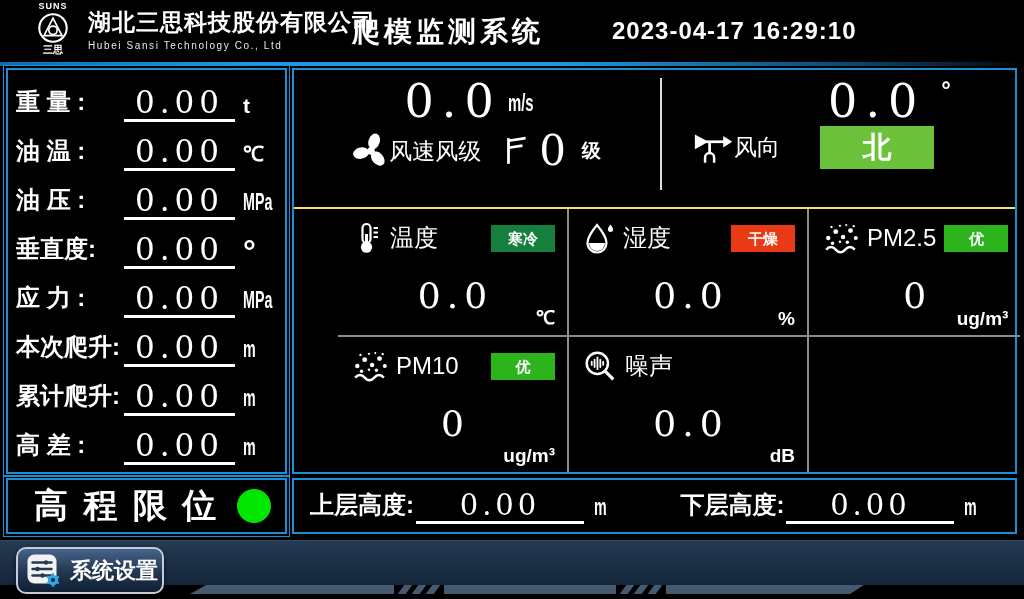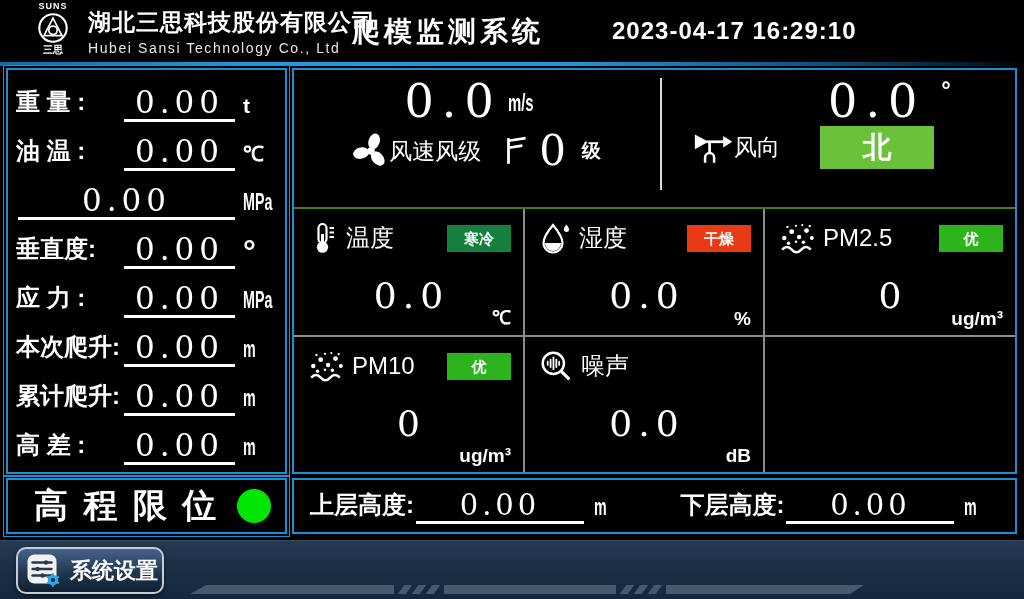--- a/index.html
+++ b/index.html
@@ -8,21 +8,21 @@
   .screen { position:relative; width:1024px; height:599px; background:#000; overflow:hidden; }
 
   
   header { position:absolute; left:0; top:0; width:1024px; height:62px; background:#000; }
   .logo { position:absolute; left:22px; top:1px; width:62px; text-align:center; }
   .logo-suns { font-size:9px; font-weight:bold; letter-spacing:1px; }
   .logo-mark { display:block; margin:0 auto; }
   .logo-cn { font-size:10px; font-weight:bold; margin-top:-2px; }
   .company { position:absolute; left:88px; top:7px; white-space:nowrap; }
   .company-cn { font-size:23px; font-weight:bold; letter-spacing:1px; }
-  .company-en { font-size:14px; letter-spacing:1.6px; margin-top:2px; color:#e8e8e8; }
+  .company-en { font-size:10px; letter-spacing:1.6px; margin-top:2px; color:#e8e8e8; }
   .app-title { position:absolute; left:352px; top:13px; font-size:28px; font-weight:bold; letter-spacing:4px; white-space:nowrap; }
   .datetime { position:absolute; left:612px; top:17px; font-size:24px; font-weight:bold; letter-spacing:1px; white-space:nowrap; }
   .header-line { position:absolute; left:0; top:62px; width:1024px; height:4px;
     background:linear-gradient(90deg,#0d6da8 0%,#1f9ae0 25%,#2196dc 55%,#0e4a74 82%,#041722 96%,#000 100%); }
 
   
   .panel { position:absolute; border:2px solid #1a8fd6; background:#000; }
   .outlined { outline:1px solid #1a8fd6; outline-offset:2px; }
 
   
@@ -52,43 +52,43 @@
   .ws-label, .wd-label { font-size:23px; white-space:nowrap; }
   .flag-icon { margin-left:22px; }
   .level-num { font-family:"DejaVu Serif", serif; font-size:42px; line-height:1; margin-left:10px; }
   .level-unit { font-size:19px; font-weight:bold; margin-left:16px; }
   .wd-main { display:flex; justify-content:center; padding-left:102px; margin-top:8px; align-items:flex-start; }
   .wd-deg { font-size:24px; font-weight:bold; margin-left:16px; margin-top:-2px; }
   .wd-sub { display:flex; align-items:center; margin-top:2px; padding-left:30px; }
   .wd-badge { margin-left:40px; width:114px; height:43px; line-height:43px; text-align:center; font-size:29px; font-weight:bold; color:#fff; }
 
   
-  .grid { position:absolute; left:0; top:137px; right:0; bottom:0; border-top:2px solid #4d7c0f;
-          display:grid; grid-template-columns:231px 240px 1fr; grid-template-rows:128px 1fr; }
+  .grid { position:absolute; left:0; top:137px; right:0; bottom:0; border-top:2px solid #fde047;
+          display:grid; grid-template-columns:231px 240px 1fr; grid-template-rows:128px 1fr;padding-left:44px; }
   .cell { position:relative; border-right:2px solid #8c8c8c; border-bottom:2px solid #8c8c8c; padding:12px 8px 0 14px; }
   .cell.no-r { border-right:none; }
   .cell.no-b { border-bottom:none; }
   .cell-head { display:flex; align-items:center; gap:8px; height:34px; }
   .cell-label { font-size:24px; white-space:nowrap; }
   .badge { margin-left:auto; margin-right:4px; min-width:64px; height:27px; line-height:27px; text-align:center;
            font-size:15px; font-weight:bold; color:#fff; padding:0 6px; }
   .cell-value { text-align:center; font-family:"DejaVu Serif", serif; font-size:36px; letter-spacing:6px; margin-top:20px; }
   .cell-unit { position:absolute; right:12px; bottom:5px; font-size:19px; font-weight:bold; }
 
   
   .heights { left:292px; top:478px; width:725px; height:56px; display:flex; align-items:center; padding-left:16px; }
   .h-group { display:flex; align-items:flex-end; }
   .h-group + .h-group { margin-left:66px; }
   .h-label { font-size:24px; font-weight:bold; white-space:nowrap; padding-bottom:3px; }
   .h-value { width:168px; text-align:center; font-family:"DejaVu Serif", serif; font-size:29px; letter-spacing:4px;
              border-bottom:3px solid #fff; line-height:1.05; margin-left:2px; }
   .h-unit { font-size:23px; font-weight:bold; margin-left:10px; padding-bottom:3px; }
 
   
-  footer { position:absolute; left:0; top:540px; width:1024px; height:59px;
+  footer { position:absolute; left:0; top:540px; width:1024px; height:45px;
            background:linear-gradient(180deg,#263b53 0%,#1d3048 40%,#15273c 100%); border-top:1px solid #32495f; }
   .settings-btn { position:absolute; left:16px; top:6px; width:148px; height:47px; border:2px solid #c2cdd8; border-radius:10px;
            background:linear-gradient(180deg,#46638a 0%,#22374f 55%,#101f33 100%);
            display:flex; align-items:center; gap:8px; padding:0 0 0 8px; cursor:pointer;
            color:#fff; font-family:inherit; box-shadow:0 2px 4px rgba(0,0,0,0.6); }
   .settings-btn span { font-size:22px; font-weight:bold; white-space:nowrap; }
   .stripes { position:absolute; left:190px; top:44px; height:9px; display:flex; align-items:stretch; }
   .sbar { background:#46596d; height:9px; }
   .sbar.b1 { width:204px; clip-path:polygon(16px 0,100% 0,100% 100%,0 100%); }
   .sbar.b2 { width:172px; }
@@ -125,20 +125,21 @@
       <span class="m-label">重 量 :</span>
       <span class="m-value">0.00</span>
       <span class="m-unit">t</span>
     </div>
     <div class="m-row">
       <span class="m-label">油 温 :</span>
       <span class="m-value">0.00</span>
       <span class="m-unit">℃</span>
     </div>
     <div class="m-row">
+      <span class="m-label">油 压 :</span>
       <span class="m-value">0.00</span>
       <span class="m-unit u-cond">MPa</span>
     </div>
     <div class="m-row">
       <span class="m-label">垂直度:</span>
       <span class="m-value">0.00</span>
       <span class="m-unit u-deg">°</span>
     </div>
     <div class="m-row">
       <span class="m-label">应 力 :</span>

